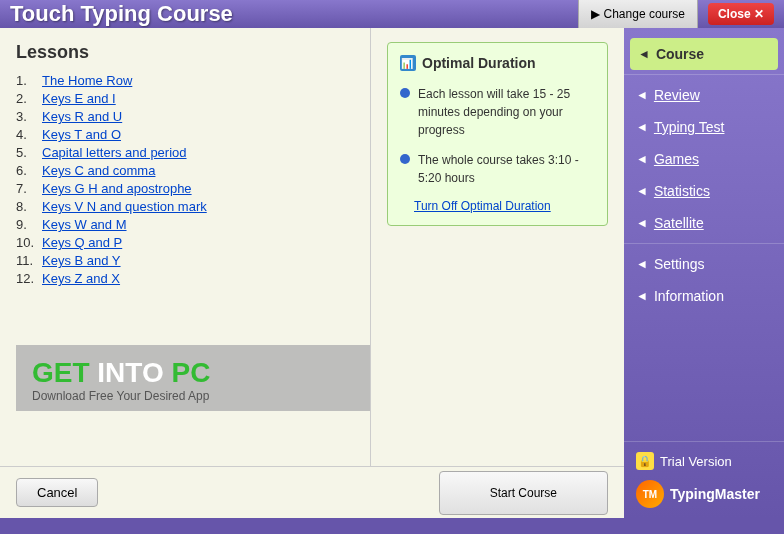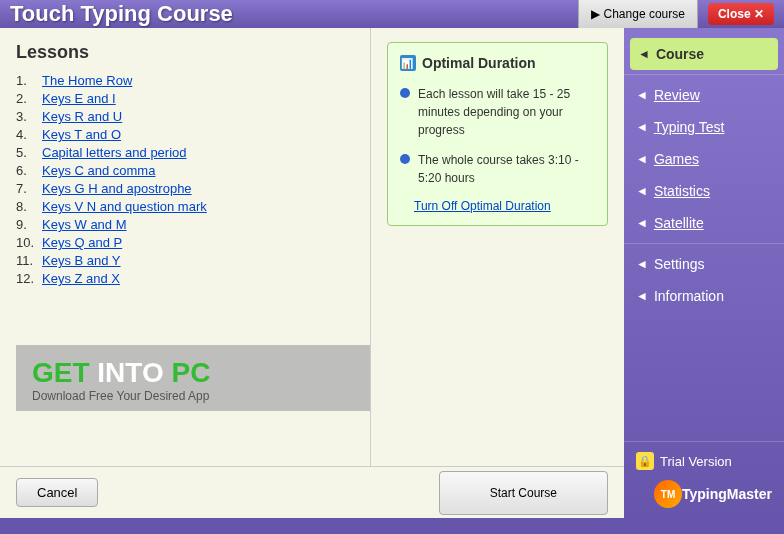--- a/index.html
+++ b/index.html
@@ -244,25 +244,24 @@
       background: #ffdd44;
       border-radius: 3px;
       display: inline-flex;
       align-items: center;
       justify-content: center;
       font-size: 11px;
     }
     .typing-master {
       display: flex;
       align-items: center;
-      gap: 0;
+      gap: 6px;
       color: white;
       font-size: 14px;
       font-weight: bold;
-      justify-content: flex-end;
     }
     .tm-logo {
       width: 28px;
       height: 28px;
       border-radius: 50%;
       background: linear-gradient(135deg, #ff6600, #ffaa00);
       display: flex;
       align-items: center;
       justify-content: center;
       font-size: 10px;

